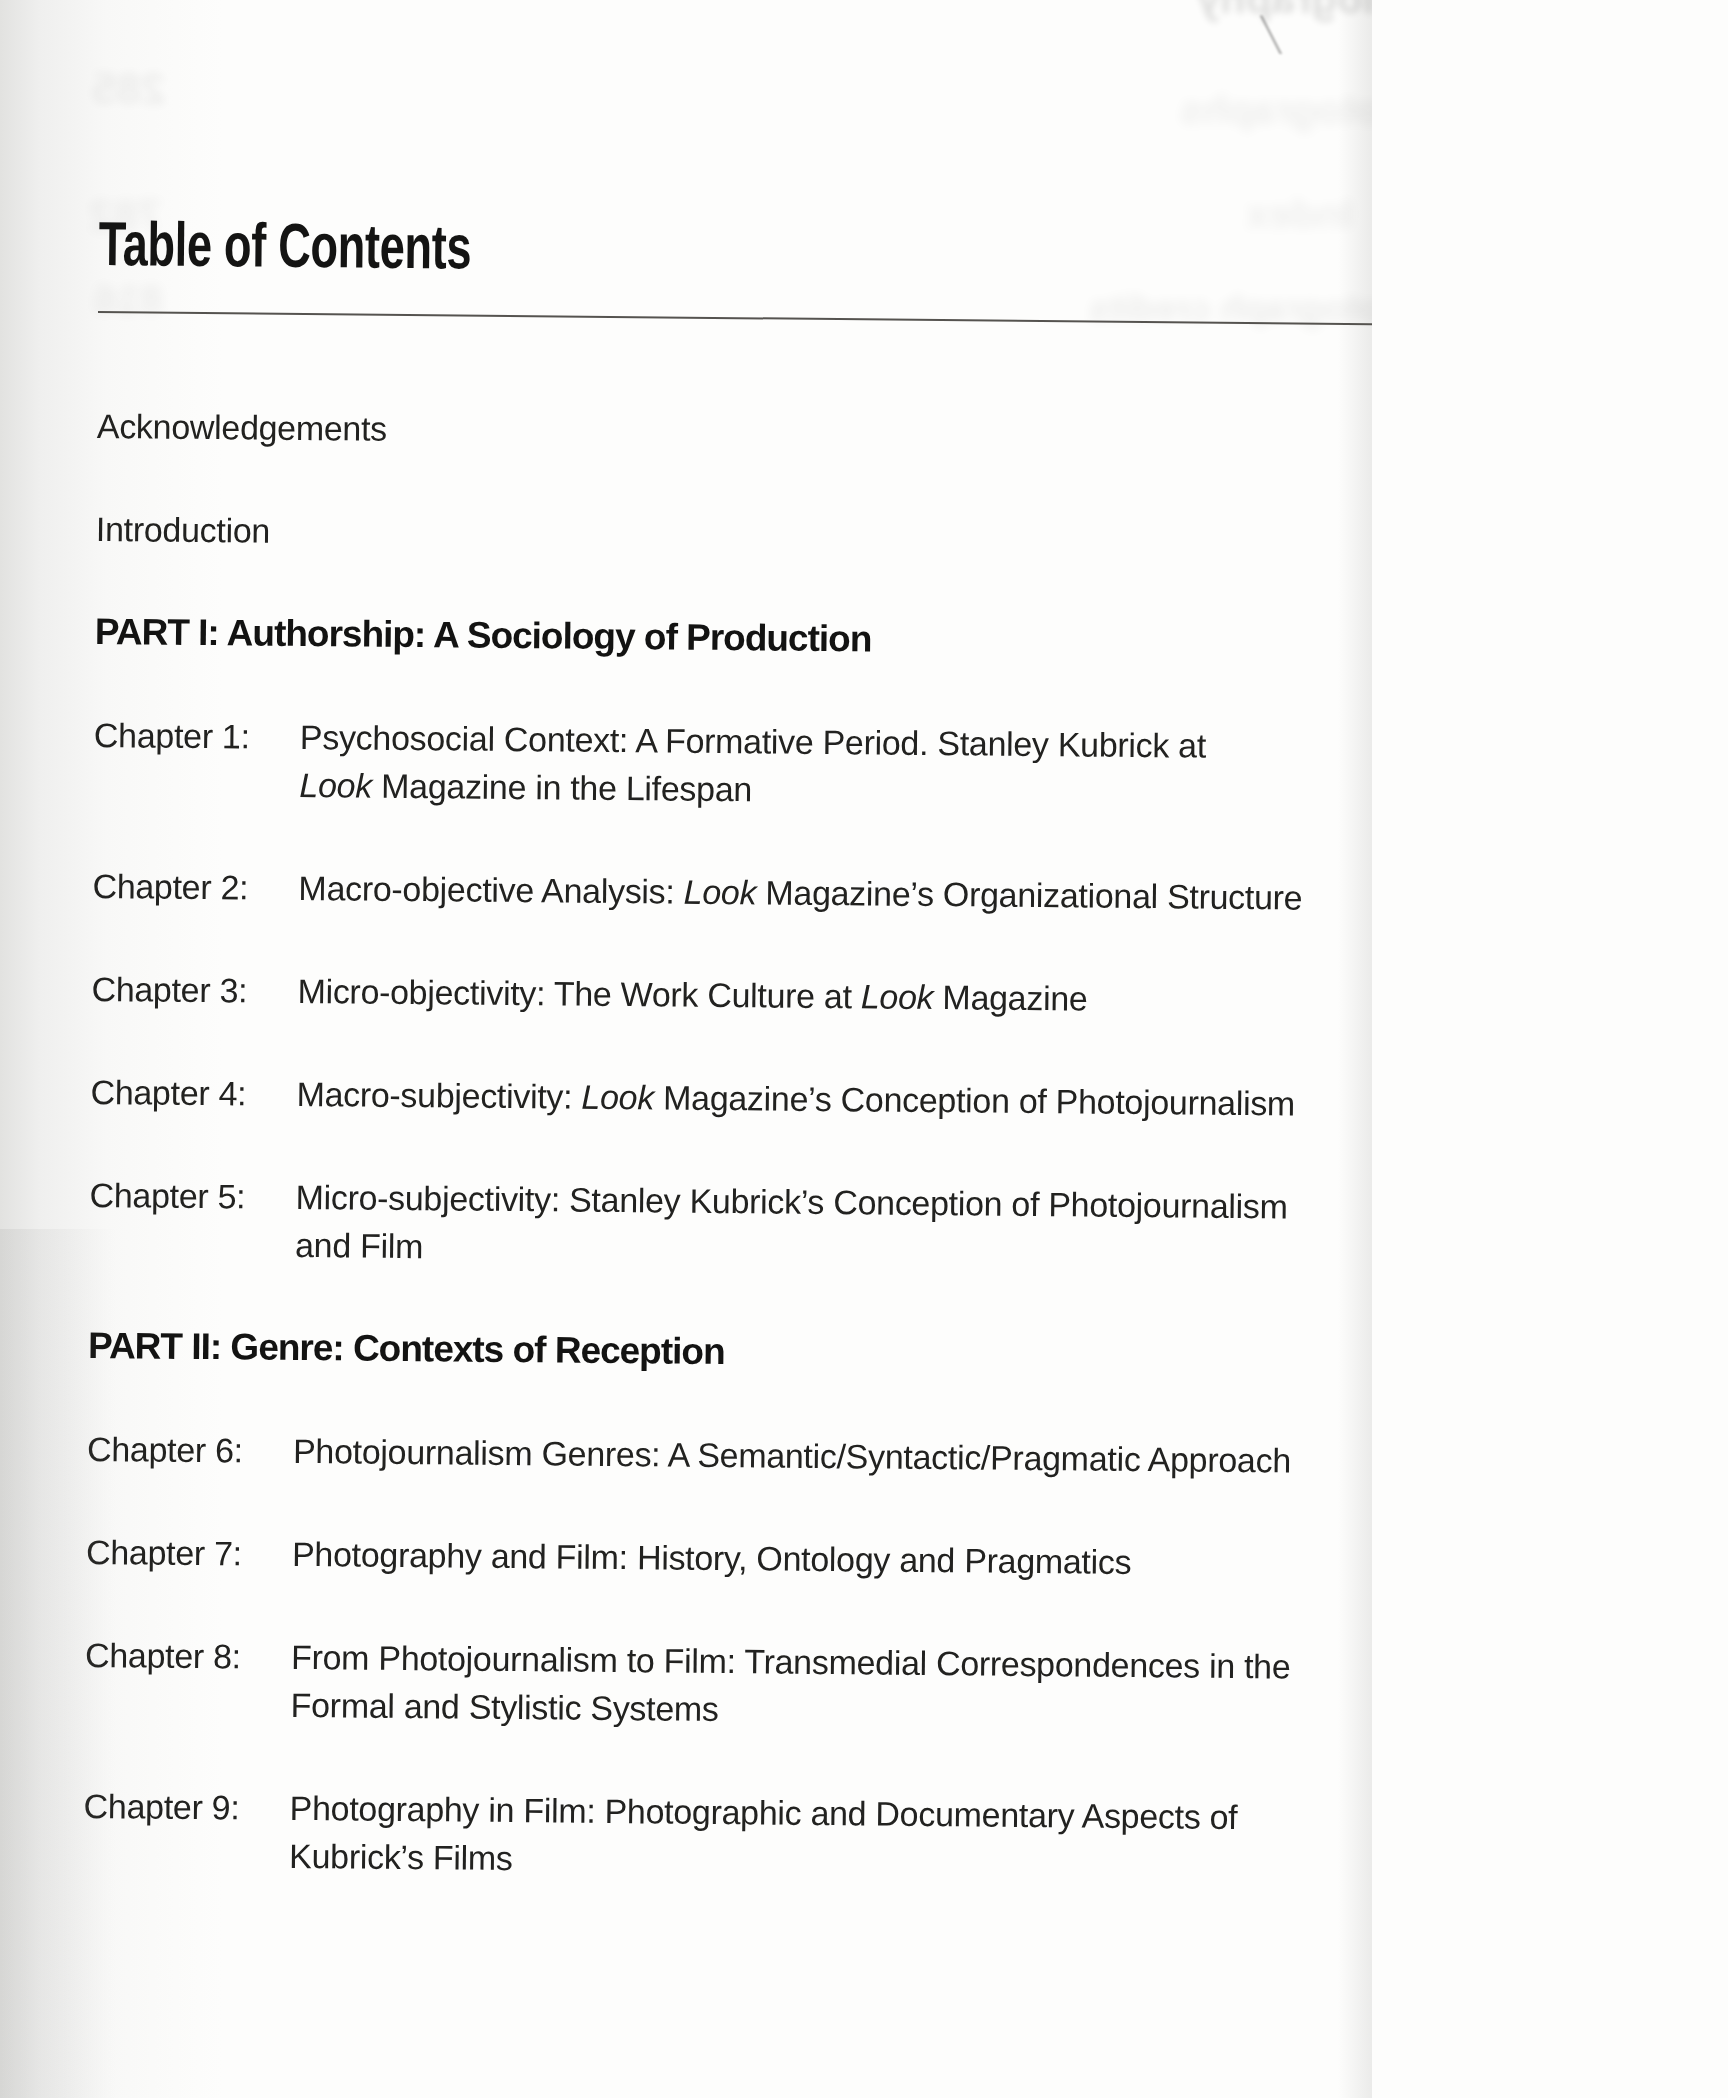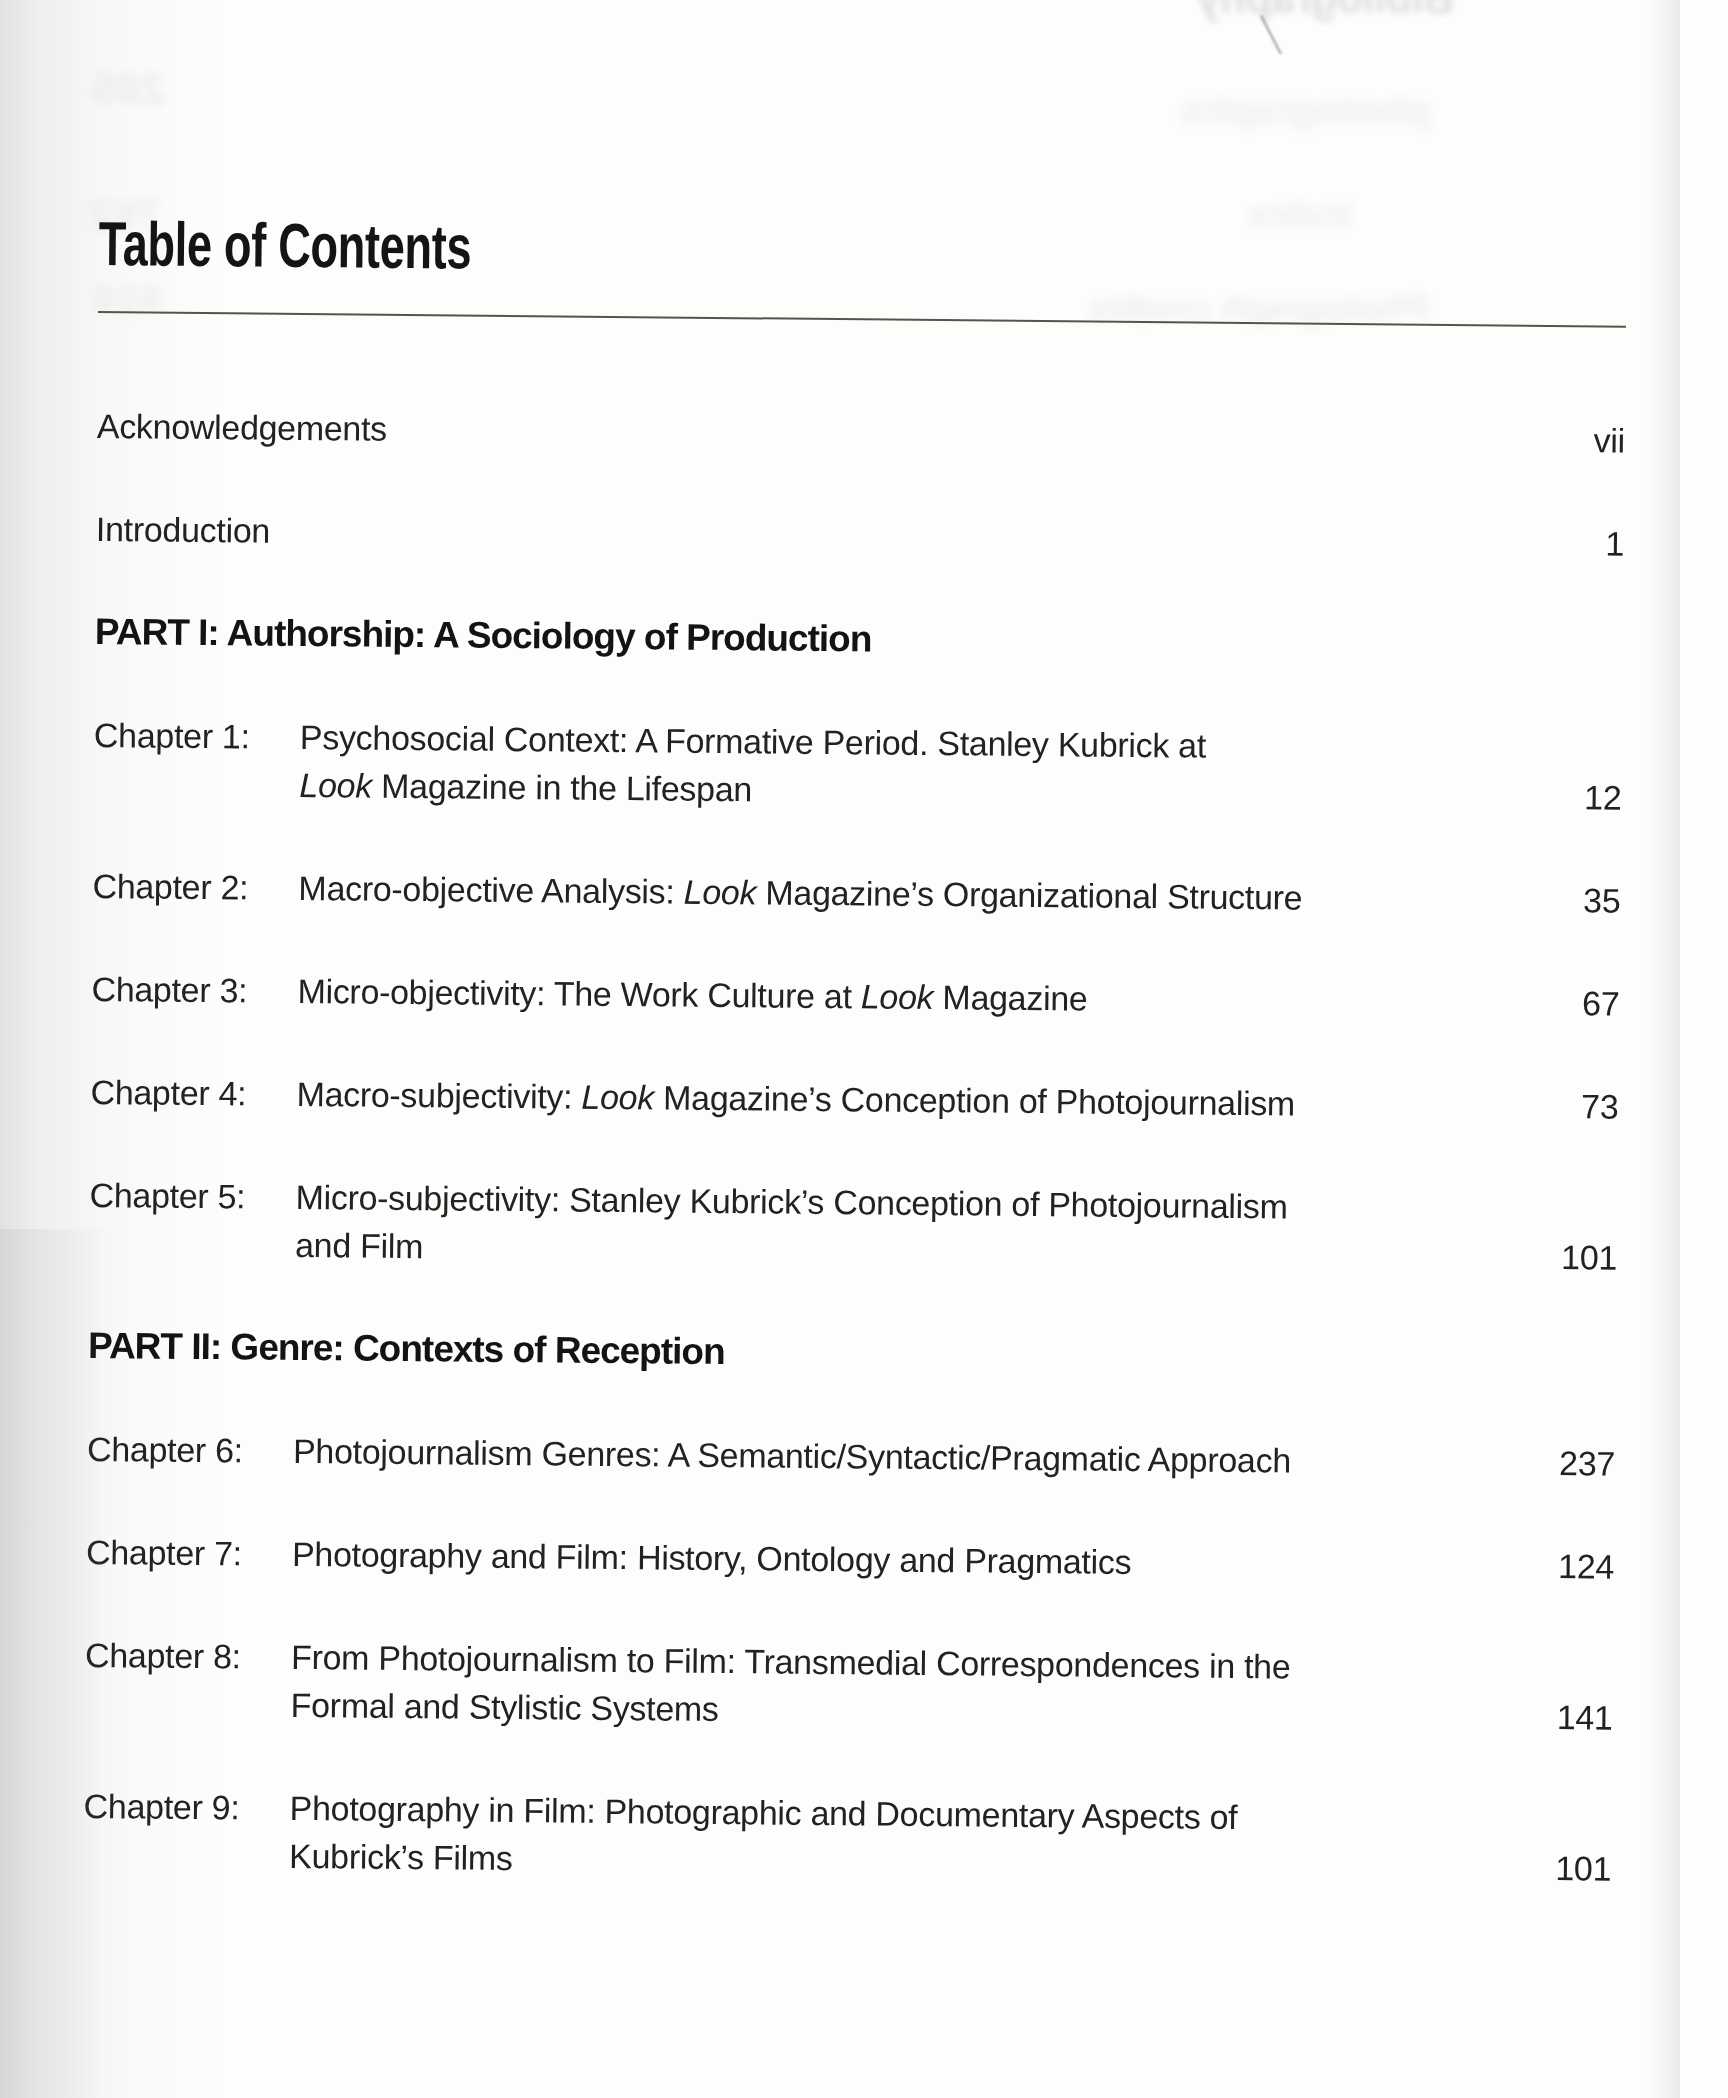--- a/index.html
+++ b/index.html
@@ -1,17 +1,17 @@
 <!DOCTYPE html>
 <html><head>
 <meta charset="utf-8">
 <style>
   html,body{margin:0;padding:0;background:#fdfdfc;}
   .page{
-    position:relative;width:1680px;height:2098px;overflow:hidden;
+    position:relative;width:1372px;height:2098px;overflow:hidden;
     font-family:"Liberation Sans",sans-serif;color:#1e1e1c;
     background:
       linear-gradient(to right, #e2e2e0 0px, #efefee 39px, #f8f8f7 106px, rgba(253,253,252,0) 222px),
       linear-gradient(to left, rgba(180,180,178,0.25) 0px, rgba(253,253,252,0) 34px),
       #fdfdfc;
   }
   .page::after{ 
     content:"";position:absolute;left:0;bottom:0;width:145px;height:869px;
     background:linear-gradient(to right, rgba(160,160,158,0.18), rgba(160,160,158,0) 80%);
     pointer-events:none;

